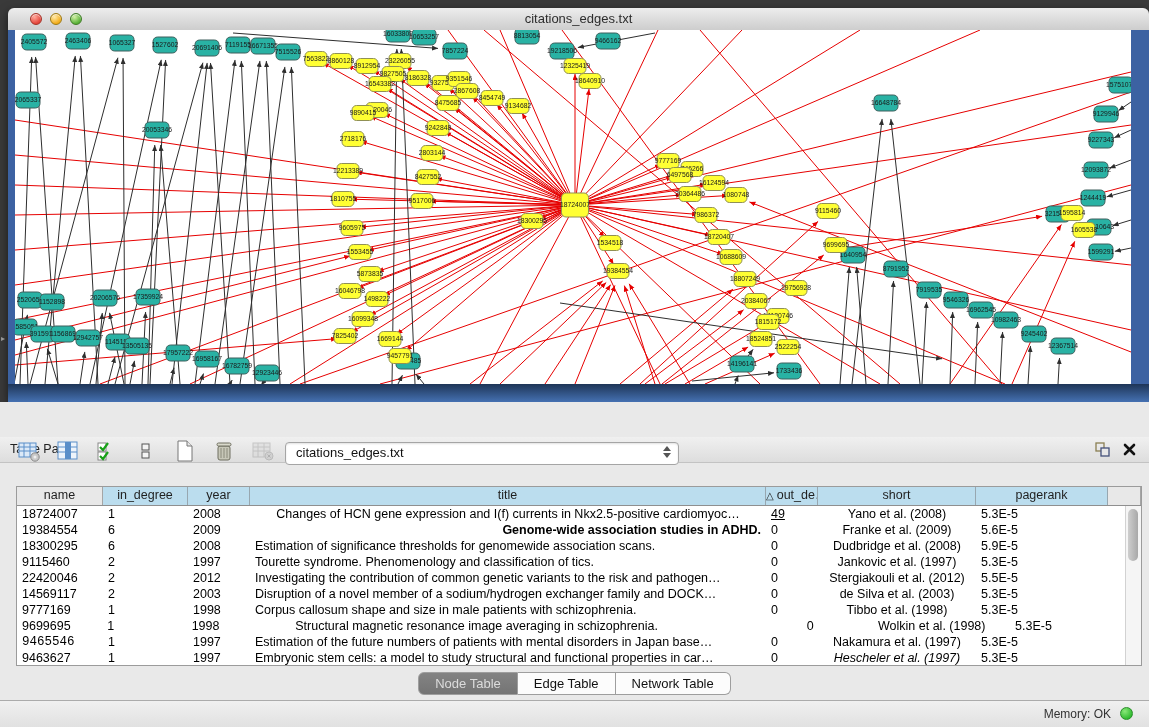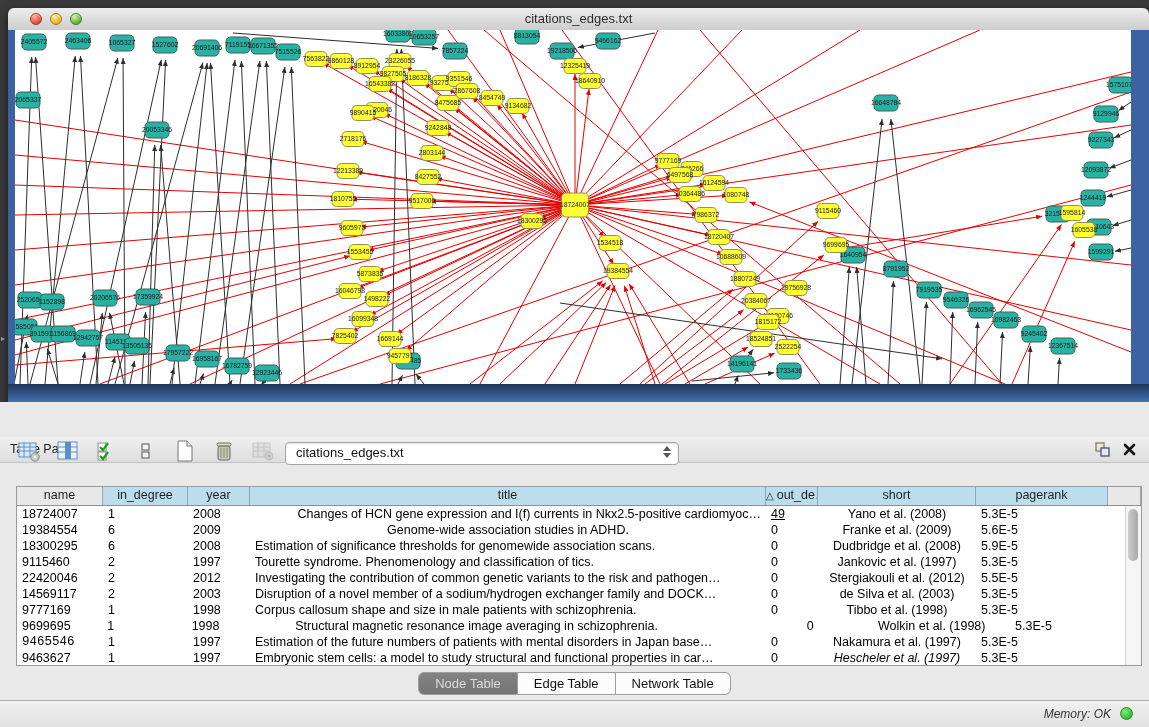--- a/index.html
+++ b/index.html
@@ -50,21 +50,21 @@
   .vscroll{position:absolute;right:0;top:19px;bottom:0;width:15px;background:#f5f5f5;border-left:1px solid #d2d2d2;}
   .vthumb{position:absolute;left:2px;top:3px;width:10px;height:52px;border-radius:6px;background:linear-gradient(90deg,#cecece,#a8a8a8);}
 
   .tabs{position:absolute;left:0;top:270px;width:100%;display:flex;justify-content:center;}
   .tab{font-size:13px;padding:3px 16px;background:#fcfcfc;color:#111;border:1px solid #9e9e9e;border-left:none;}
   .tab:first-child{border-left:1px solid #9e9e9e;border-radius:6px 0 0 6px;}
   .tab:last-child{border-radius:0 6px 6px 0;}
   .tab.sel{background:linear-gradient(#838383,#747474);color:#dcdcdc;}
 
   
-  .statusbar{position:absolute;left:0;top:700px;width:1149px;height:27px;background:linear-gradient(#f0f0f0,#e1e1e1);border-top:1px solid #ababab;box-sizing:border-box;font-style:italic;}
+  .statusbar{position:absolute;left:0;top:700px;width:1149px;height:27px;background:linear-gradient(#f0f0f0,#e1e1e1);border-top:1px solid #ababab;box-sizing:border-box;}
   .mem{position:absolute;right:38px;top:6px;font-size:12px;color:#333;}
   .memdot{position:absolute;right:16px;top:6px;width:13px;height:13px;border-radius:50%;background:radial-gradient(circle at 35% 30%,#8ae87a,#2eb92e 75%);border:1px solid #2a8f2a;box-sizing:border-box;}
 </style>
 </head>
 <body>
 
 <div class="screen">
 
   <div class="net-window">
     <div class="titlebar">
@@ -774,30 +774,30 @@
           <div class="th" style="width: 52px;"><span class="sort">△</span>out_de…</div>
           <div class="th" style="width: 158px;">short</div>
           <div class="th" style="width: 132px;">pagerank</div>
           <div class="th gray" style="flex: 1 1 0%;"></div>
         </div>
       <div class="tbody" id="tbody">
           <div class="tr">
             <div class="td" style="width: 86px; text-align: left;">18724007</div>
             <div class="td" style="width: 85px; text-align: left;">1</div>
             <div class="td" style="width: 62px; text-align: left;">2008</div>
-            <div class="td" style="width: 516px; text-align: right;">Changes of HCN gene expression and I(f) currents in Nkx2.5-positive cardiomyoc…</div>
+            <div class="td" style="width: 516px; text-align: center;">Changes of HCN gene expression and I(f) currents in Nkx2.5-positive cardiomyoc…</div>
             <div class="td" style="width: 52px; text-align: left; text-decoration: underline;">49</div>
             <div class="td" style="width: 158px; text-align: center;">Yano et al. (2008)</div>
             <div class="td" style="width: 132px; text-align: left;">5.3E-5</div>
           </div>
           <div class="tr">
             <div class="td" style="width: 86px; text-align: left;">19384554</div>
             <div class="td" style="width: 85px; text-align: left;">6</div>
             <div class="td" style="width: 62px; text-align: left;">2009</div>
-            <div class="td" style="width: 516px; text-align: center;">Genome-wide association studies in ADHD.</div>
+            <div class="td" style="width: 516px; text-align: right; font-weight: bold;">Genome-wide association studies in ADHD.</div>
             <div class="td" style="width: 52px; text-align: left;">0</div>
             <div class="td" style="width: 158px; text-align: center;">Franke et al. (2009)</div>
             <div class="td" style="width: 132px; text-align: left;">5.6E-5</div>
           </div>
           <div class="tr">
             <div class="td" style="width: 86px; text-align: left;">18300295</div>
             <div class="td" style="width: 85px; text-align: left;">6</div>
             <div class="td" style="width: 62px; text-align: left;">2008</div>
             <div class="td" style="width: 516px; text-align: left;">Estimation of significance thresholds for genomewide association scans.</div>
             <div class="td" style="width: 52px; text-align: left;">0</div>

